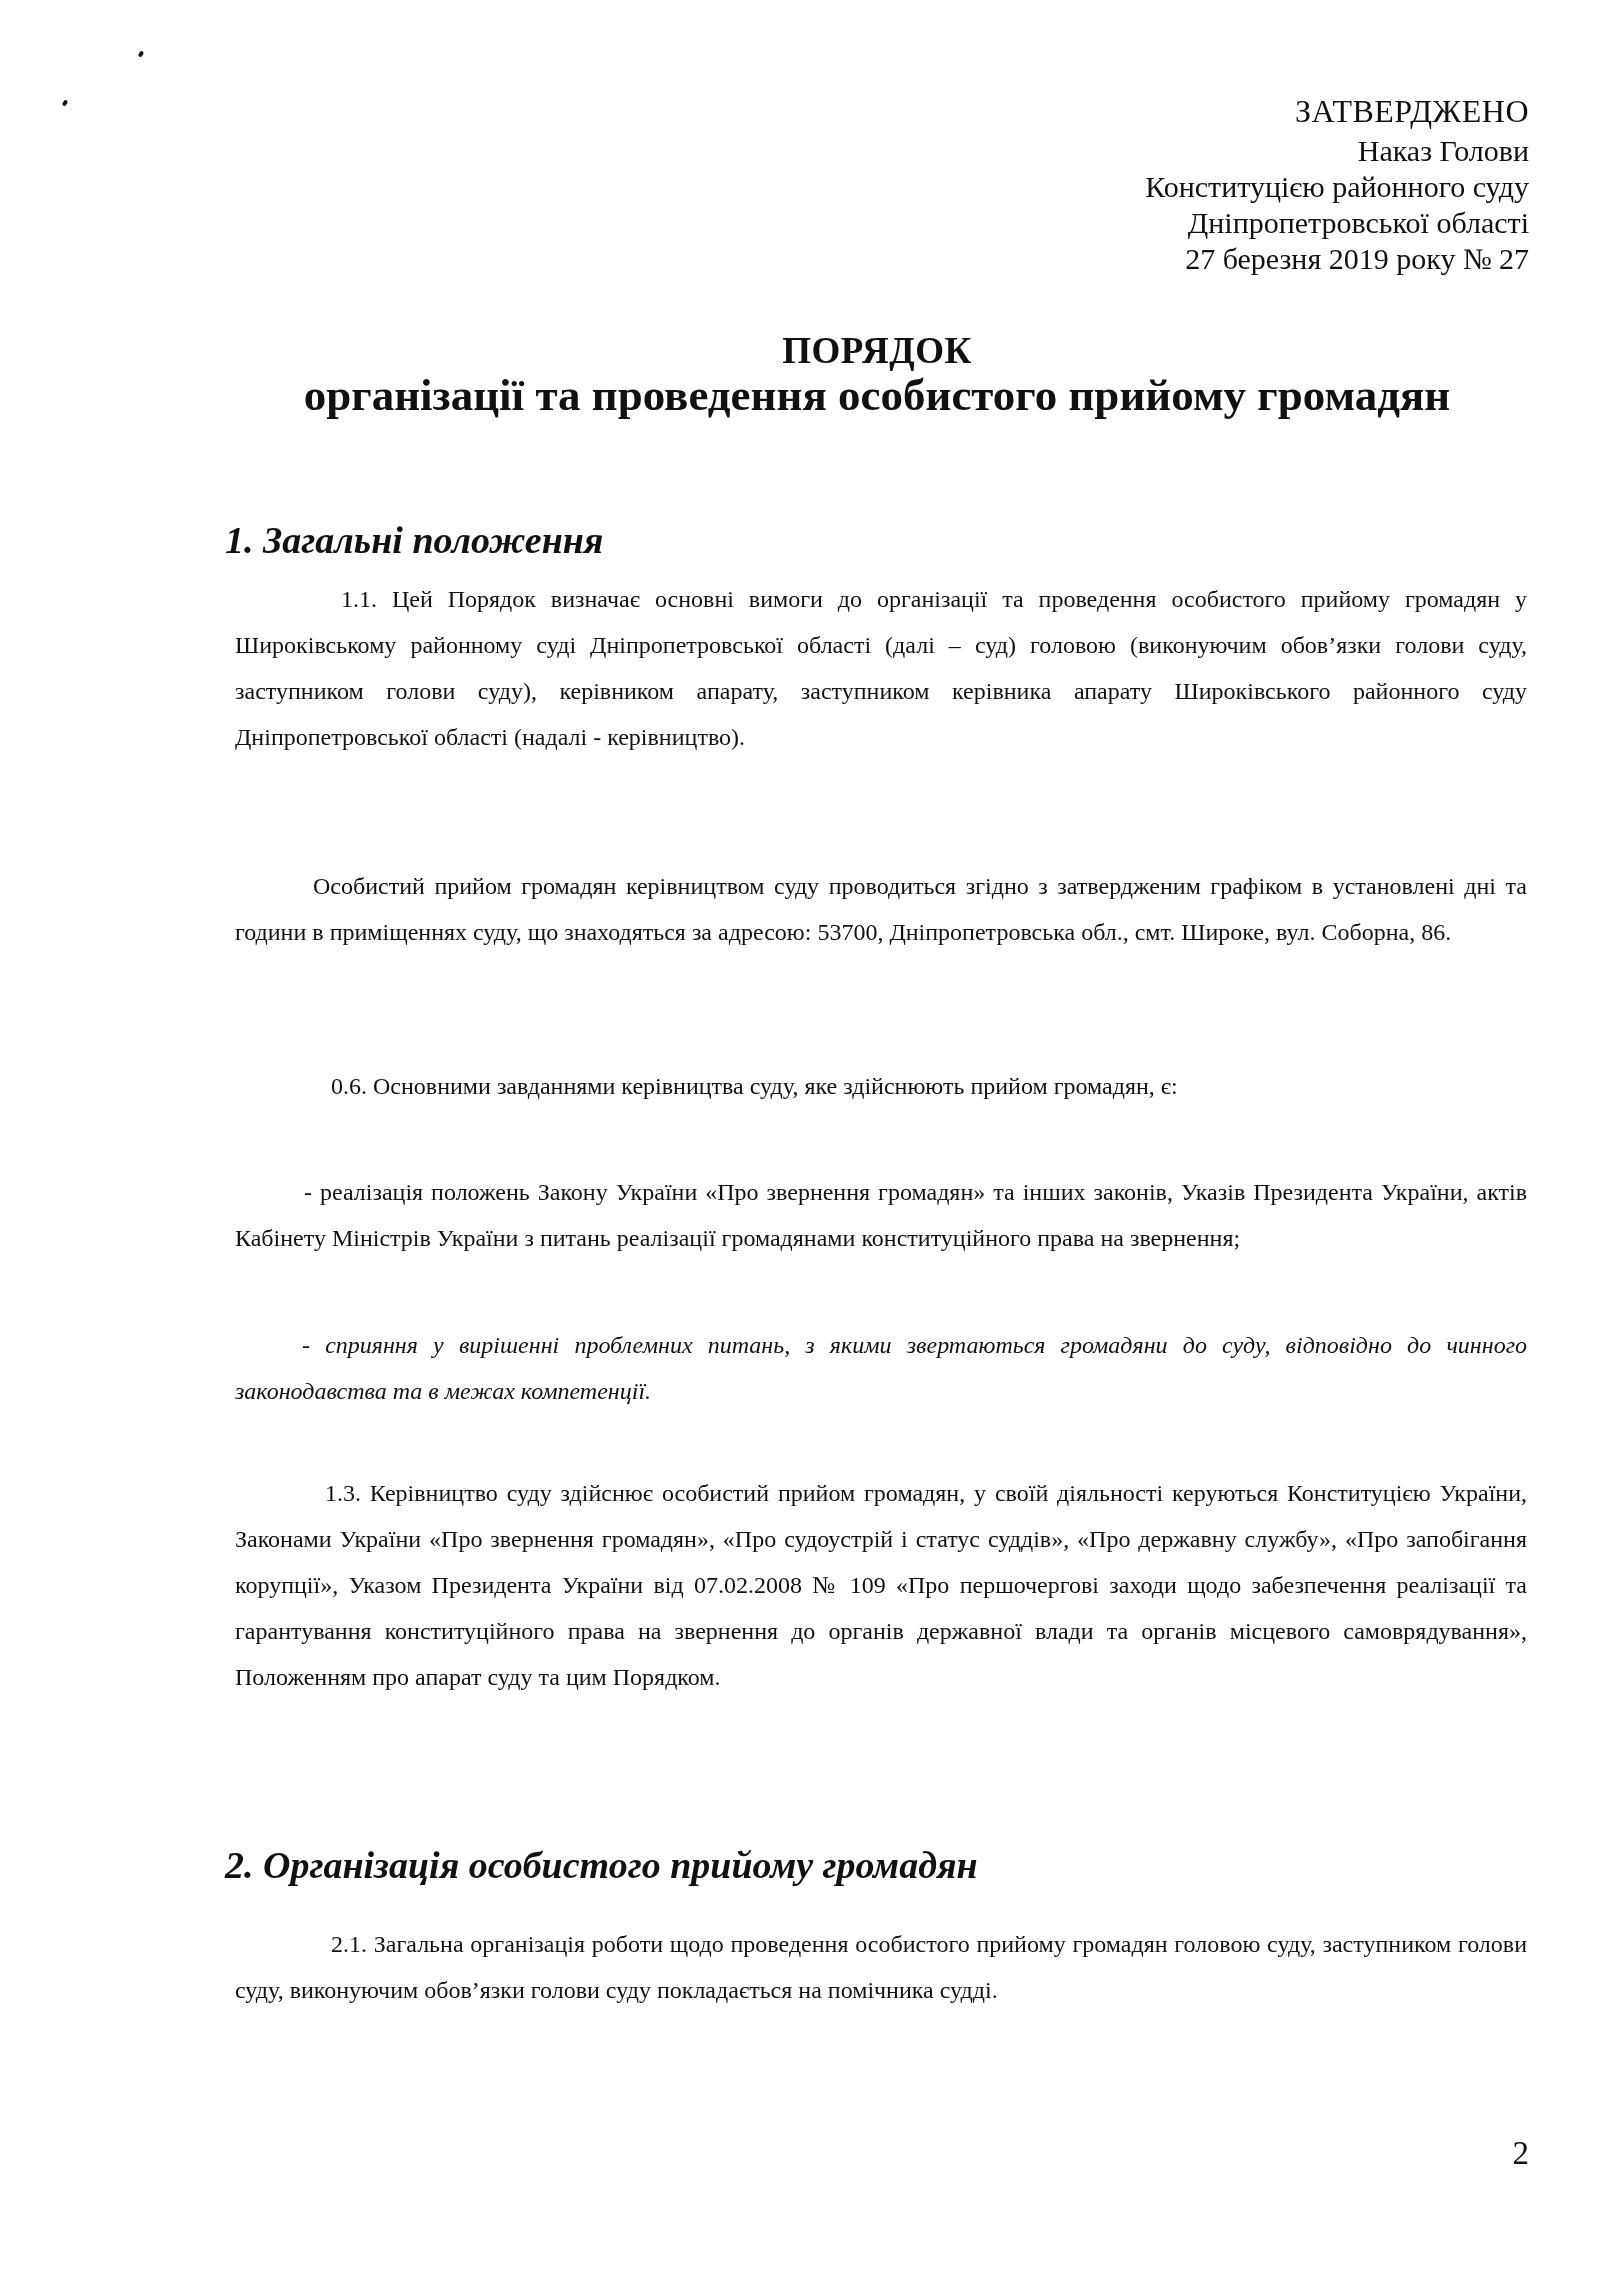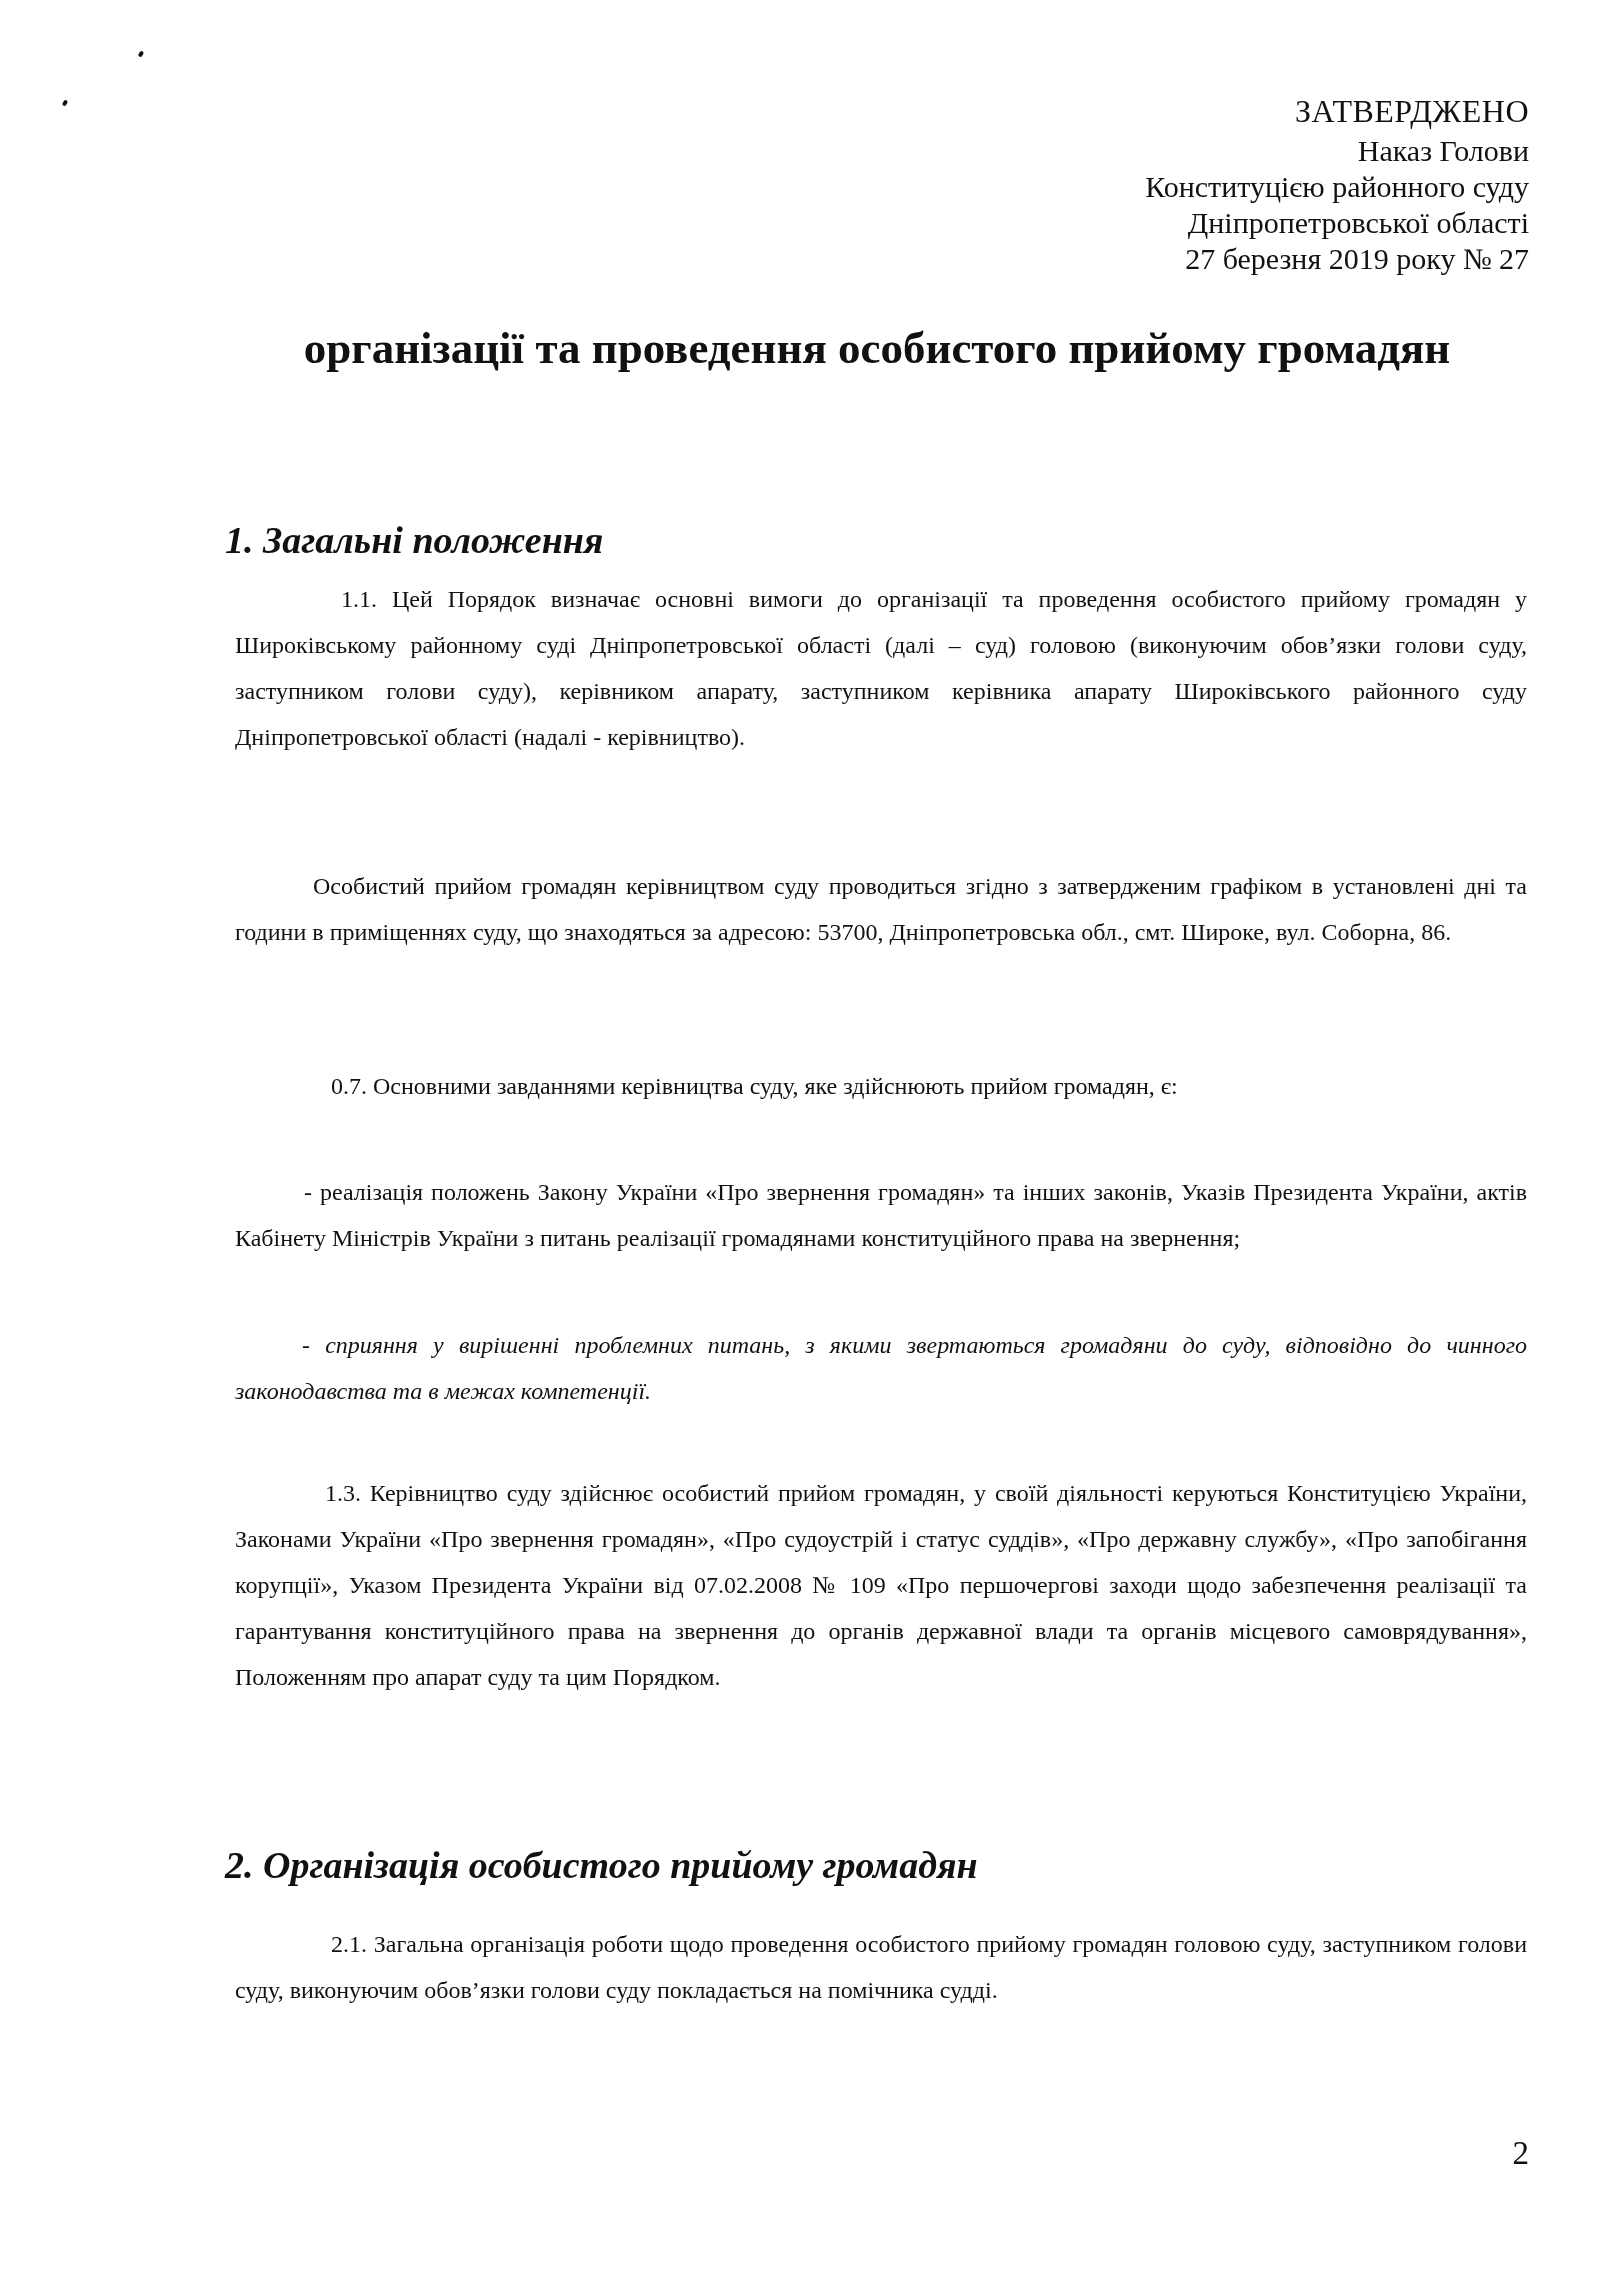--- a/index.html
+++ b/index.html
@@ -23,28 +23,29 @@
 
 <div class="approval">
   <div class="head">ЗАТВЕРДЖЕНО</div>
   <div>Наказ Голови</div>
   <div>Конституцією районного суду</div>
   <div>Дніпропетровської області</div>
   <div>27 березня 2019 року № 27</div>
 </div>
 
 <div class="title-block">
+  <div class="t1">ПОРЯДОК</div>
   <div class="t2">організації та проведення особистого прийому громадян</div>
 </div>
 
 <div class="section-head" style="top:518px;">1. Загальні положення</div>
 
 <div class="para" style="top:576px; text-indent:106px;">1.1. Цей Порядок визначає основні вимоги до організації та проведення особистого прийому громадян у Широківському районному суді Дніпропетровської області (далі – суд) головою (виконуючим обов’язки голови суду, заступником голови суду), керівником апарату, заступником керівника апарату Широківського районного суду Дніпропетровської області (надалі - керівництво).</div>
 <div class="para" style="top:863px; text-indent:78px;">Особистий прийом громадян керівництвом суду проводиться згідно з затвердженим графіком в установлені дні та години в приміщеннях суду, що знаходяться за адресою: 53700, Дніпропетровська обл., смт. Широке, вул. Соборна, 86.</div>
-<div class="para" style="top:1063px; text-indent:96px;">0.7. Основними завданнями керівництва суду, яке здійснюють прийом громадян, є:</div>
+<div class="para" style="top:1063px; text-indent:96px;">0.6. Основними завданнями керівництва суду, яке здійснюють прийом громадян, є:</div>
 <div class="para" style="top:1169px; text-indent:69px;">- реалізація положень Закону України «Про звернення громадян» та інших законів, Указів Президента України, актів Кабінету Міністрів України з питань реалізації громадянами конституційного права на звернення;</div>
 <div class="para" style="top:1322px; text-indent:67px;font-style:italic;">- сприяння у вирішенні проблемних питань, з якими звертаються громадяни до суду, відповідно до чинного законодавства та в межах компетенції.</div>
 <div class="para" style="top:1470px; text-indent:90px;">1.3. Керівництво суду здійснює особистий прийом громадян, у своїй діяльності керуються Конституцією України, Законами України «Про звернення громадян», «Про судоустрій і статус суддів», «Про державну службу», «Про запобігання корупції», Указом Президента України від 07.02.2008 № 109 «Про першочергові заходи щодо забезпечення реалізації та гарантування конституційного права на звернення до органів державної влади та органів місцевого самоврядування», Положенням про апарат суду та цим Порядком.</div>
 
 <div class="section-head" style="top:1843px;">2. Організація особистого прийому громадян</div>
 
 <div class="para" style="top:1921px; text-indent:96px;">2.1. Загальна організація роботи щодо проведення особистого прийому громадян головою суду, заступником голови суду, виконуючим обов’язки голови суду покладається на помічника судді.</div>
 
 <div class="page-num">2</div>
 

